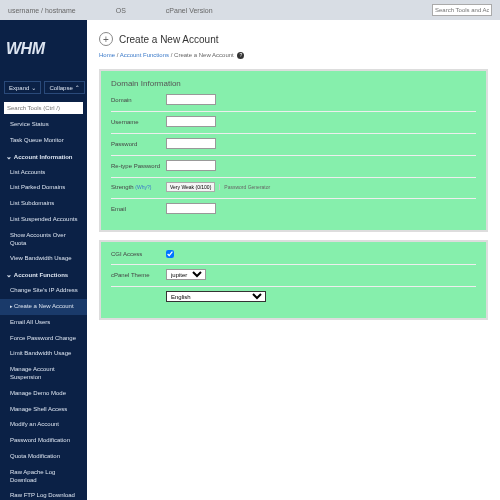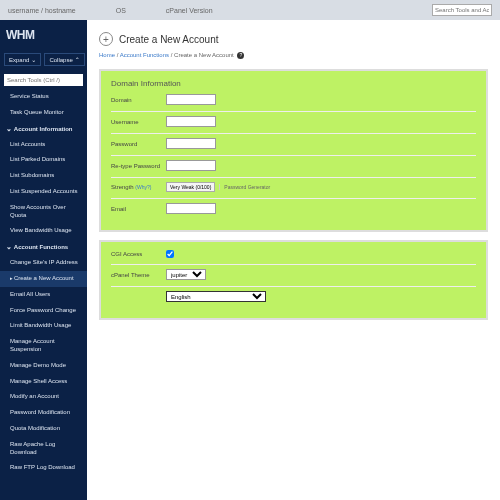--- a/index.html
+++ b/index.html
@@ -2,42 +2,42 @@
 <html><head>
 <meta charset="utf-8">
 <style>
 *{box-sizing:border-box;margin:0;padding:0;font-family:Arial,sans-serif}
 body{width:500px;height:500px;overflow:hidden;background:#fff;font-size:7px}
 .topbar{height:20px;background:#d8dde4;display:flex;align-items:center;padding:0 8px;color:#666}
 .topbar span{margin-right:40px}
 .topbar .search-top{margin-left:auto;width:60px;height:12px;border:1px solid #aaa;background:#fff;font-size:6px;padding:1px 2px;color:#999}
 .container{display:flex;height:480px}
 .sidebar{width:87px;background:#0b2146;color:#dce4f0;display:flex;flex-direction:column}
-.logo{font-weight:bold;font-size:12px;padding:8px 6px;letter-spacing:-0.5px}
+.logo{font-weight:bold;font-style:italic;font-size:16px;padding:20px 6px;letter-spacing:-0.5px}
 .btnrow{display:flex;gap:3px;padding:3px 4px 5px}
 .sbtn{border:1px solid #2a4a7a;background:#0b2146;color:#dce4f0;font-size:6px;padding:2px 4px;cursor:pointer;display:flex;align-items:center;gap:2px}
 .sidesearch{margin:3px 4px;width:79px;height:12px;background:#fff;border:none;font-size:6px;padding:1px 3px;color:#888}
 .menu{flex:1;overflow-y:auto}
 .menu::-webkit-scrollbar{width:0}
 .mitem{padding:4px 6px 4px 10px;font-size:6px;cursor:pointer;line-height:1.3}
 .mhead{padding:4px 6px;font-size:6px;font-weight:bold;cursor:pointer}
 .mhead::before{content:"⌄ ";font-size:7px}
 .mitem.active{background:#1a3a6a}
 .mitem.bullet::before{content:"▸ ";font-size:5px}
 .main{flex:1;background:#fff;overflow-y:auto;padding:8px 12px}
 .main::-webkit-scrollbar{width:6px}
 .main::-webkit-scrollbar-thumb{background:#ccc}
 .ptitle{display:flex;align-items:center;gap:6px;margin:4px 0 6px}
 .ptitle .picon{width:14px;height:14px;border:1px solid #888;border-radius:50%;display:flex;align-items:center;justify-content:center;font-size:10px;color:#666}
 .ptitle h1{font-size:10px;font-weight:normal;color:#333}
 .crumbs{font-size:6px;color:#3b7ac9;margin-bottom:10px}
 .crumbs .sep{color:#666}
 .crumbs .cur{color:#666}
 .crumbs .q{display:inline-block;width:7px;height:7px;border-radius:50%;background:#333;color:#fff;text-align:center;line-height:7px;font-size:5px;margin-left:2px}
-.panel{border:2px solid #ddd;padding:8px 10px 10px;margin-bottom:8px;background:#bef264}
+.panel{border:2px solid #ddd;padding:8px 10px 10px;margin-bottom:8px;background:#86efac}
 .panel h2{font-size:8px;font-weight:normal;color:#555;margin-bottom:6px}
 .frow{display:flex;align-items:center;margin-bottom:6px}
 .flabel{width:55px;font-size:6px;color:#444}
 .finput{width:50px;height:11px;border:1px solid #999;background:#fff;font-size:6px;padding:0 2px}
 .hrfull{border:none;border-top:1px solid #eee;margin:4px 0}
 .why{color:#3b7ac9;font-size:5px}
 .strength-box{display:inline-block;border:1px solid #aaa;padding:1px 3px;font-size:5px;background:#f5f5f5;margin-right:4px}
 .pgen{font-size:5px;color:#666;border-left:1px solid #ccc;padding-left:4px}
 .pkgselect{width:45px;height:11px;background:#3fd63f;border:1px solid #2a9a2a;font-size:6px;padding:0 2px}
 .mag{font-size:7px;margin-left:3px;cursor:pointer}

